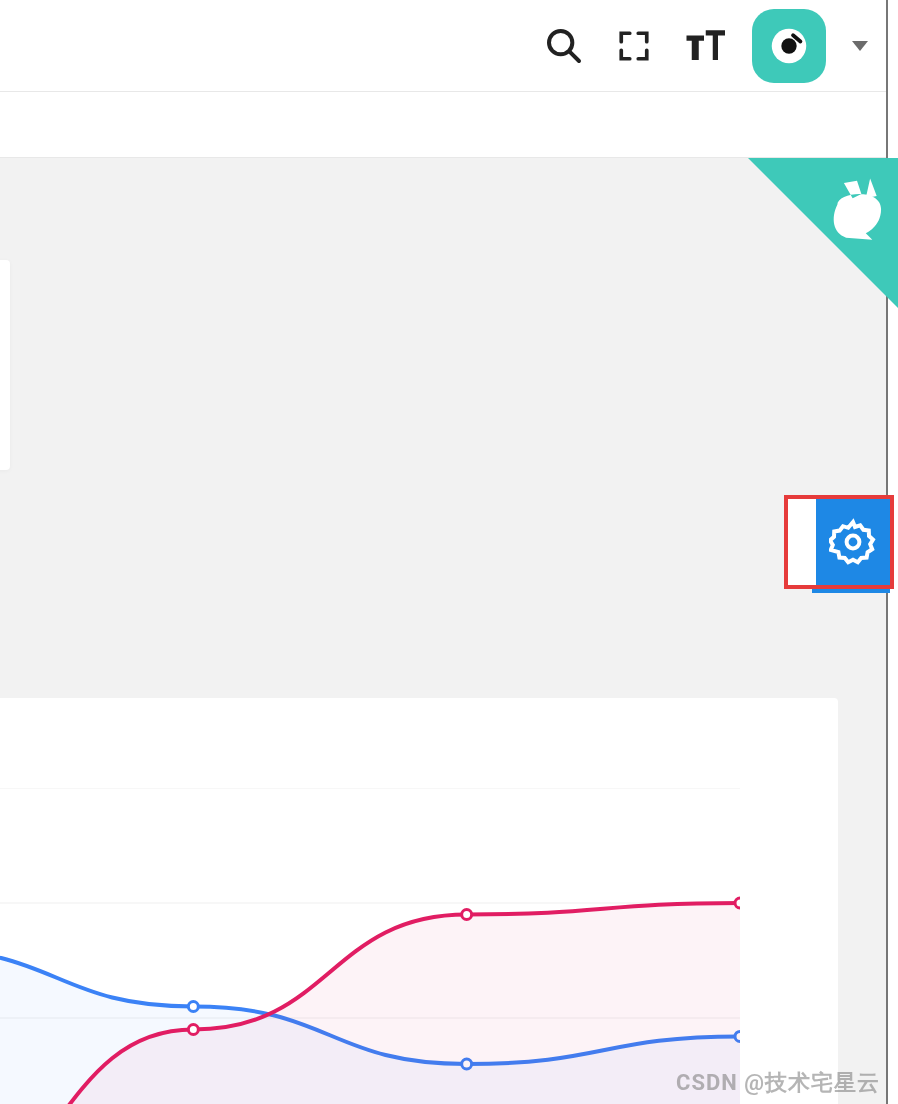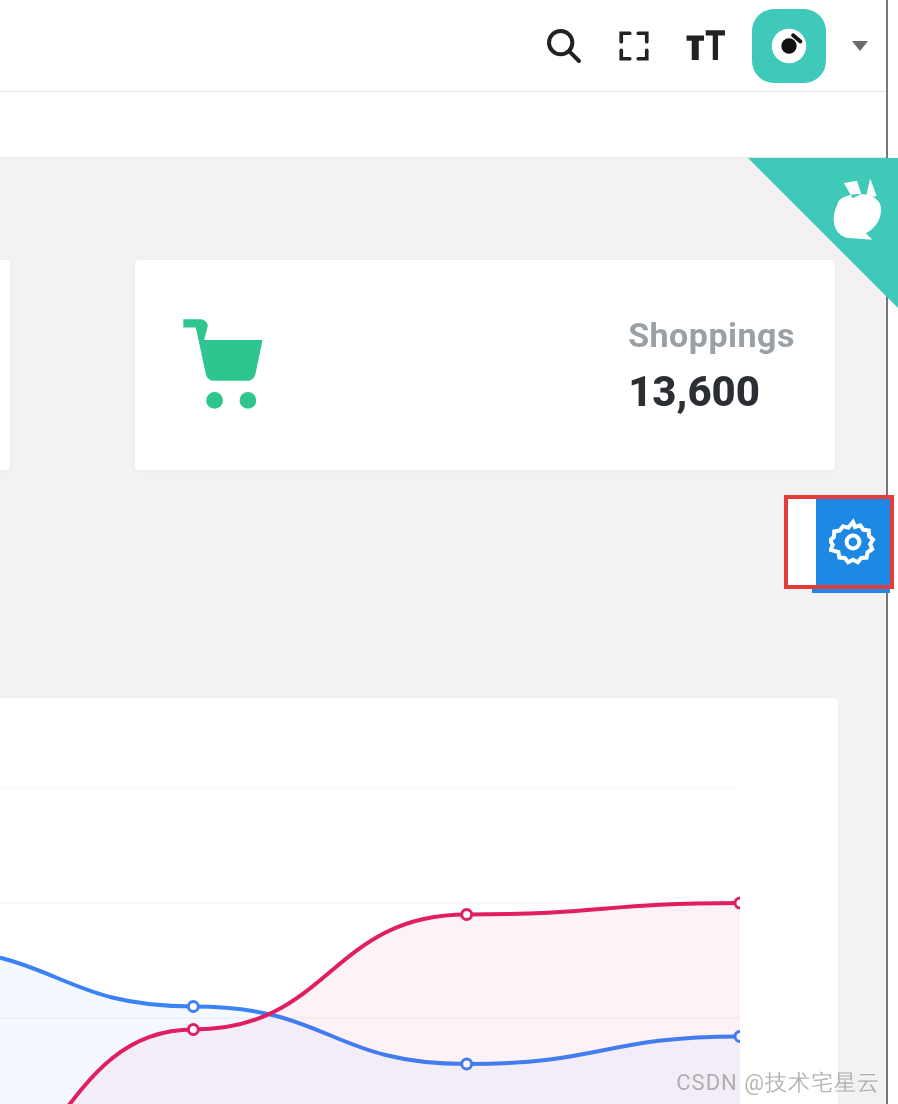--- a/index.html
+++ b/index.html
@@ -146,21 +146,21 @@
   }
 
   
   .watermark {
     position:absolute;
     right:18px; bottom:6px;
     font-size:22px;
     color: rgba(120,120,120,0.55);
     letter-spacing:1px;
     z-index:50;
-    font-weight:400;
+    font-weight:700;
   }
 </style>
 </head>
 <body>
 
 <div class="topbar">
   <div class="icon-btn">
     <svg width="40" height="40" viewBox="0 0 24 24" fill="none" stroke="#222" stroke-width="2.4" stroke-linecap="round">
       <circle cx="10" cy="10" r="7"></circle>
         <line x1="21" y1="21" x2="15.2" y2="15.2"></line>
@@ -197,33 +197,20 @@
   <svg width="70" height="70" viewBox="0 0 64 64">
     <path fill="#ffffff" d="M20 10 L28 24 L36 20 L32 8 Z M44 6 L50 22 L40 24 Z M14 30 C14 18 54 14 54 34 C54 50 40 56 40 56 L46 62 L22 60 C10 56 8 42 14 30 Z"></path>
   </svg>
 </div>
 
 <div class="dashboard">
 
   <div class="cards-row">
     <div class="card partial-left"></div>
 
-    <div class="card main">
-      <div class="icon-wrap">
-        <svg width="110" height="110" viewBox="0 0 24 24" fill="#2ec58f">
-          <path d="M7 6h14l-1.7 8.2c-.2.9-1 1.6-2 1.6H9.4c-1 0-1.8-.7-2-1.6L5 3H2V1h4c.9 0 1.7.6 1.9 1.5L7 6z"></path>
-          <circle cx="9.5" cy="20.5" r="2"></circle>
-          <circle cx="17.5" cy="20.5" r="2"></circle>
-        </svg>
-      </div>
-      <div class="text-wrap">
-        <div class="label">Shoppings</div>
-        <div class="value">13,600</div>
-      </div>
-    </div>
   </div>
 
   <div class="chart-panel">
     <div class="chart-area">
       <svg id="chart-svg" width="820" height="460" viewBox="0 0 820 460" preserveAspectRatio="none">
           <line x1="0" x2="820" y1="0" y2="0" class="gridline"></line>
           <line x1="0" x2="820" y1="115" y2="115" class="gridline"></line>
           <line x1="0" x2="820" y1="230" y2="230" class="gridline"></line>
           <line x1="0" x2="820" y1="345" y2="345" class="gridline"></line>
           <line x1="0" x2="820" y1="460" y2="460" class="gridline"></line>

